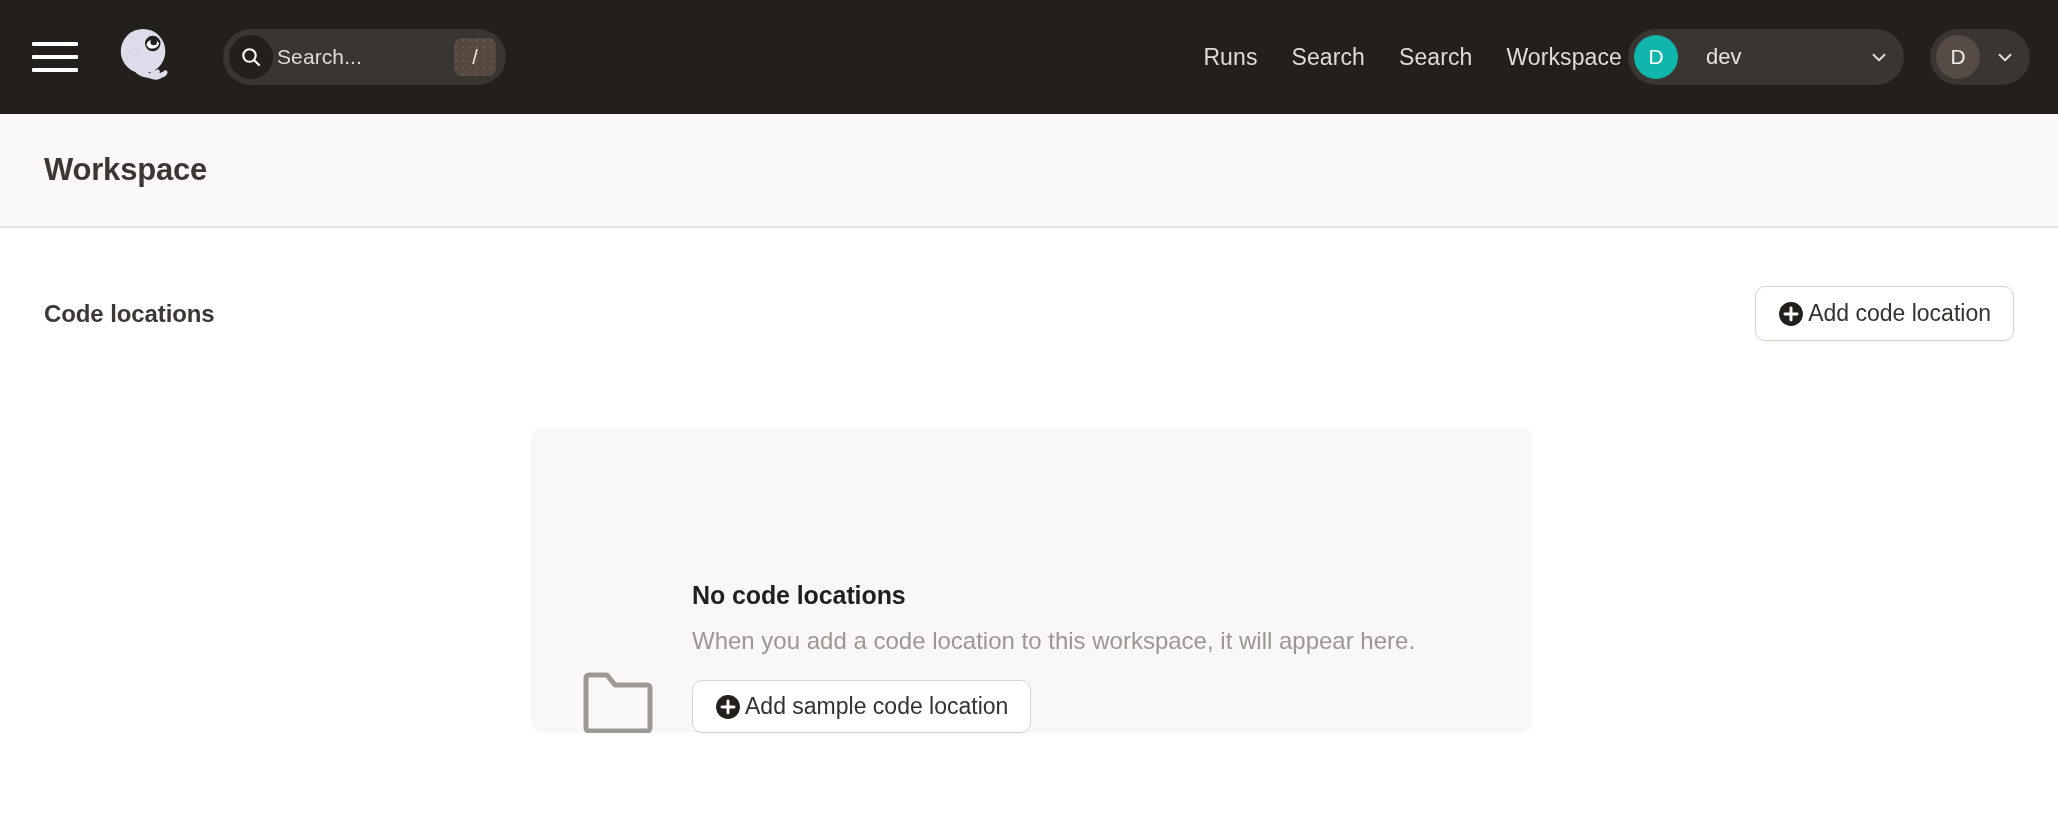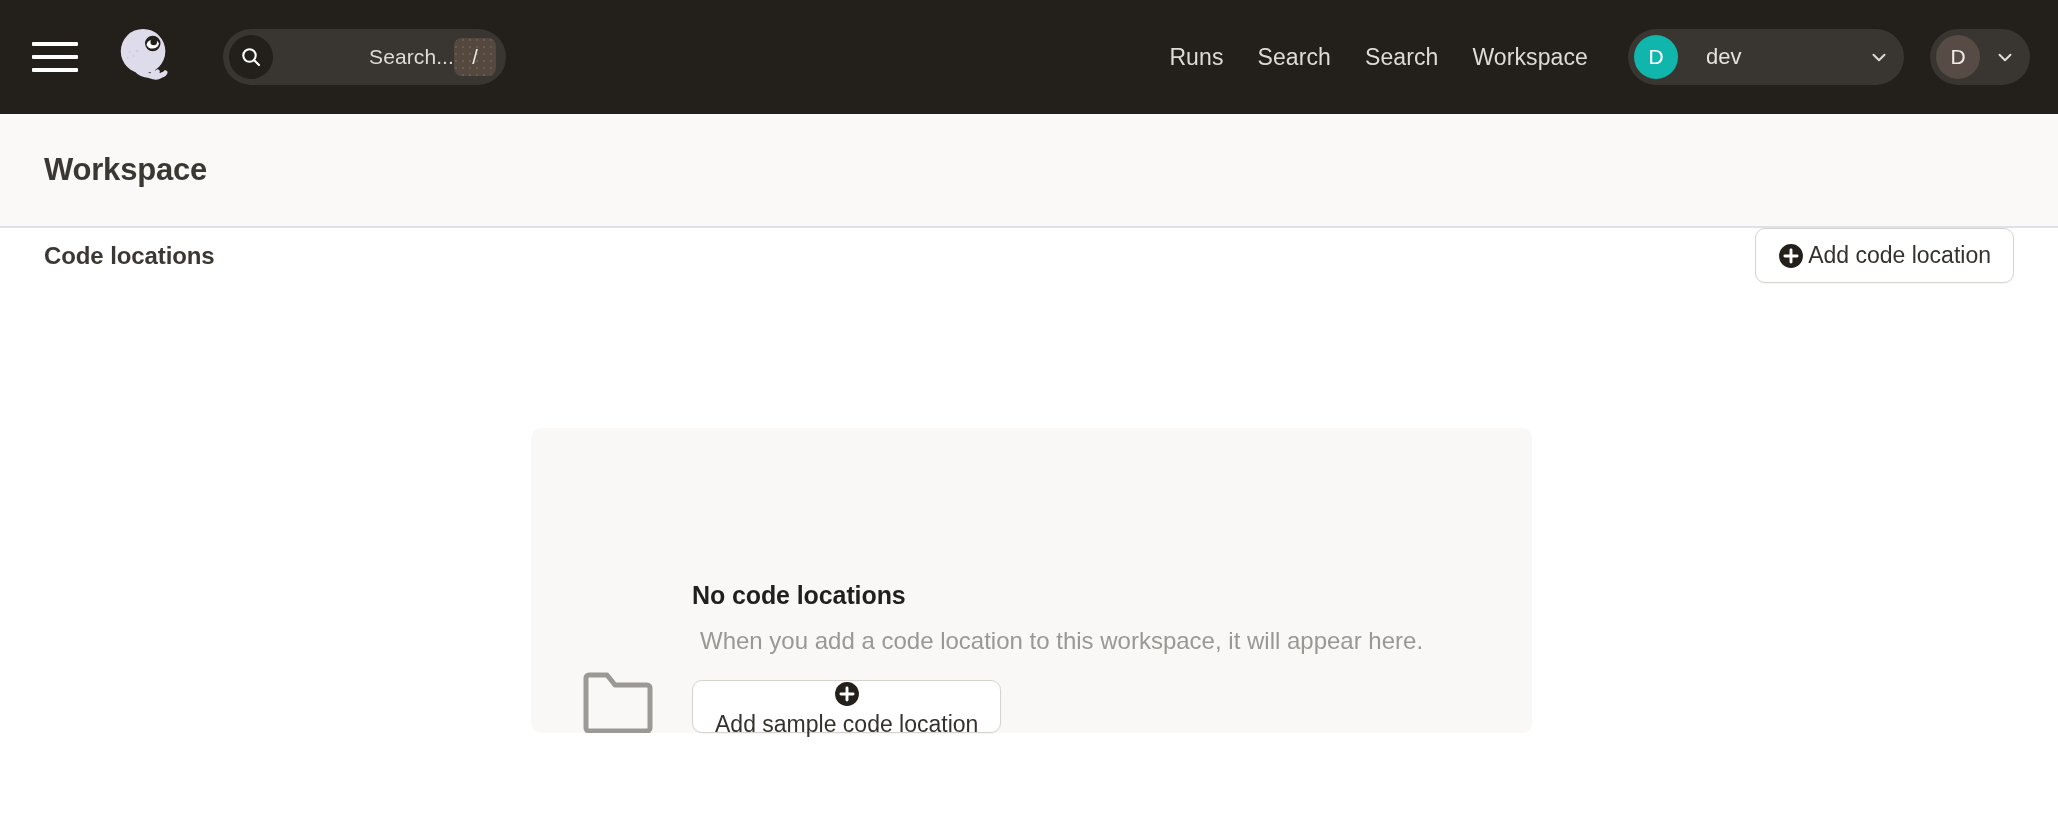--- a/index.html
+++ b/index.html
@@ -65,28 +65,27 @@
     width: 44px;
     height: 44px;
     border-radius: 50%;
     background: #231F1B;
     display: flex;
     align-items: center;
     justify-content: center;
     flex: 0 0 auto;
   }
   .search-placeholder {
-    margin-left: 10px;
+    margin-left: 4px;
     color: #DFDCD8;
     font-size: 21px;
     letter-spacing: 0.1px;
     flex: 1 1 auto;
     white-space: nowrap;
     overflow: hidden;
-    text-align: right;
   }
   .slash-key {
     width: 42px;
     height: 38px;
     border-radius: 8px;
     background: #55493F;
     background-image:
       radial-gradient(circle at 2px 2px, rgba(255,255,255,0.10) 1.1px, transparent 1.2px);
     background-size: 7px 7px;
     display: flex;
@@ -96,21 +95,21 @@
     font-size: 20px;
     flex: 0 0 auto;
   }
 
   .nav-spacer { flex: 1 1 auto; }
 
   .nav-links {
     display: flex;
     align-items: center;
     gap: 34px;
-    margin-right: 40px;
+    margin-right: 6px;
   }
   .nav-link {
     color: #DFDCD8;
     font-size: 23px;
     font-weight: 400;
     cursor: pointer;
     white-space: nowrap;
     letter-spacing: 0.1px;
   }
 
@@ -196,20 +195,21 @@
     background: #ffffff;
     padding: 0 44px;
     height: calc(830px - 114px - 116px);
     position: relative;
   }
 
   .section-row {
     display: flex;
     align-items: center;
     justify-content: space-between;
+    padding-top: 58px;
   }
   .section-title {
     font-size: 24px;
     font-weight: 700;
     color: #3B3733;
     letter-spacing: -0.1px;
   }
 
   .btn {
     display: inline-flex;
@@ -260,23 +260,22 @@
     color: #211F1C;
     margin-bottom: 16px;
     letter-spacing: -0.1px;
   }
   .empty-desc {
     font-size: 24px;
     line-height: 1.22;
     color: #9B9893;
     max-width: 745px;
     margin-bottom: 25px;
-    margin-left: 8px;
-  }
-  .empty-card .btn { height: 53px; flex-direction: column; }
+  }
+  .empty-card .btn { height: 53px; }
 </style>
 </head>
 <body>
 
 <div class="topnav">
 
   <div class="hamburger">
     <span></span>
     <span></span>
     <span></span>

